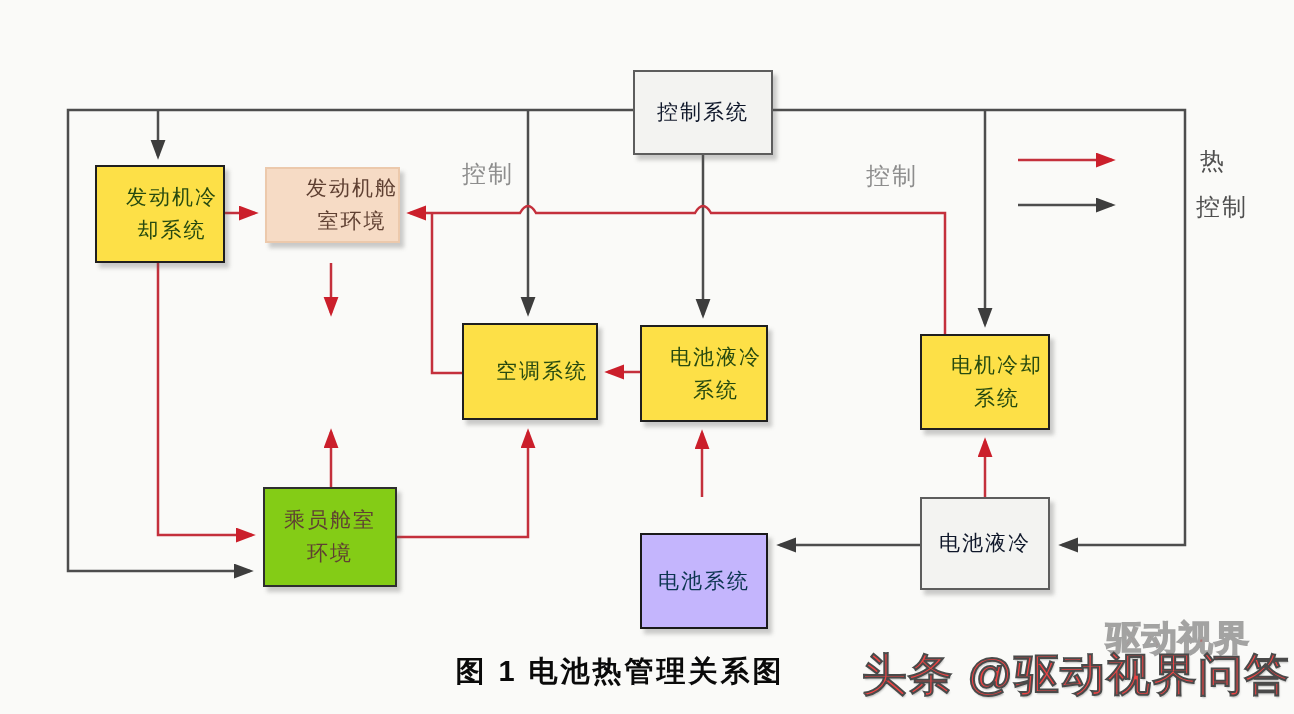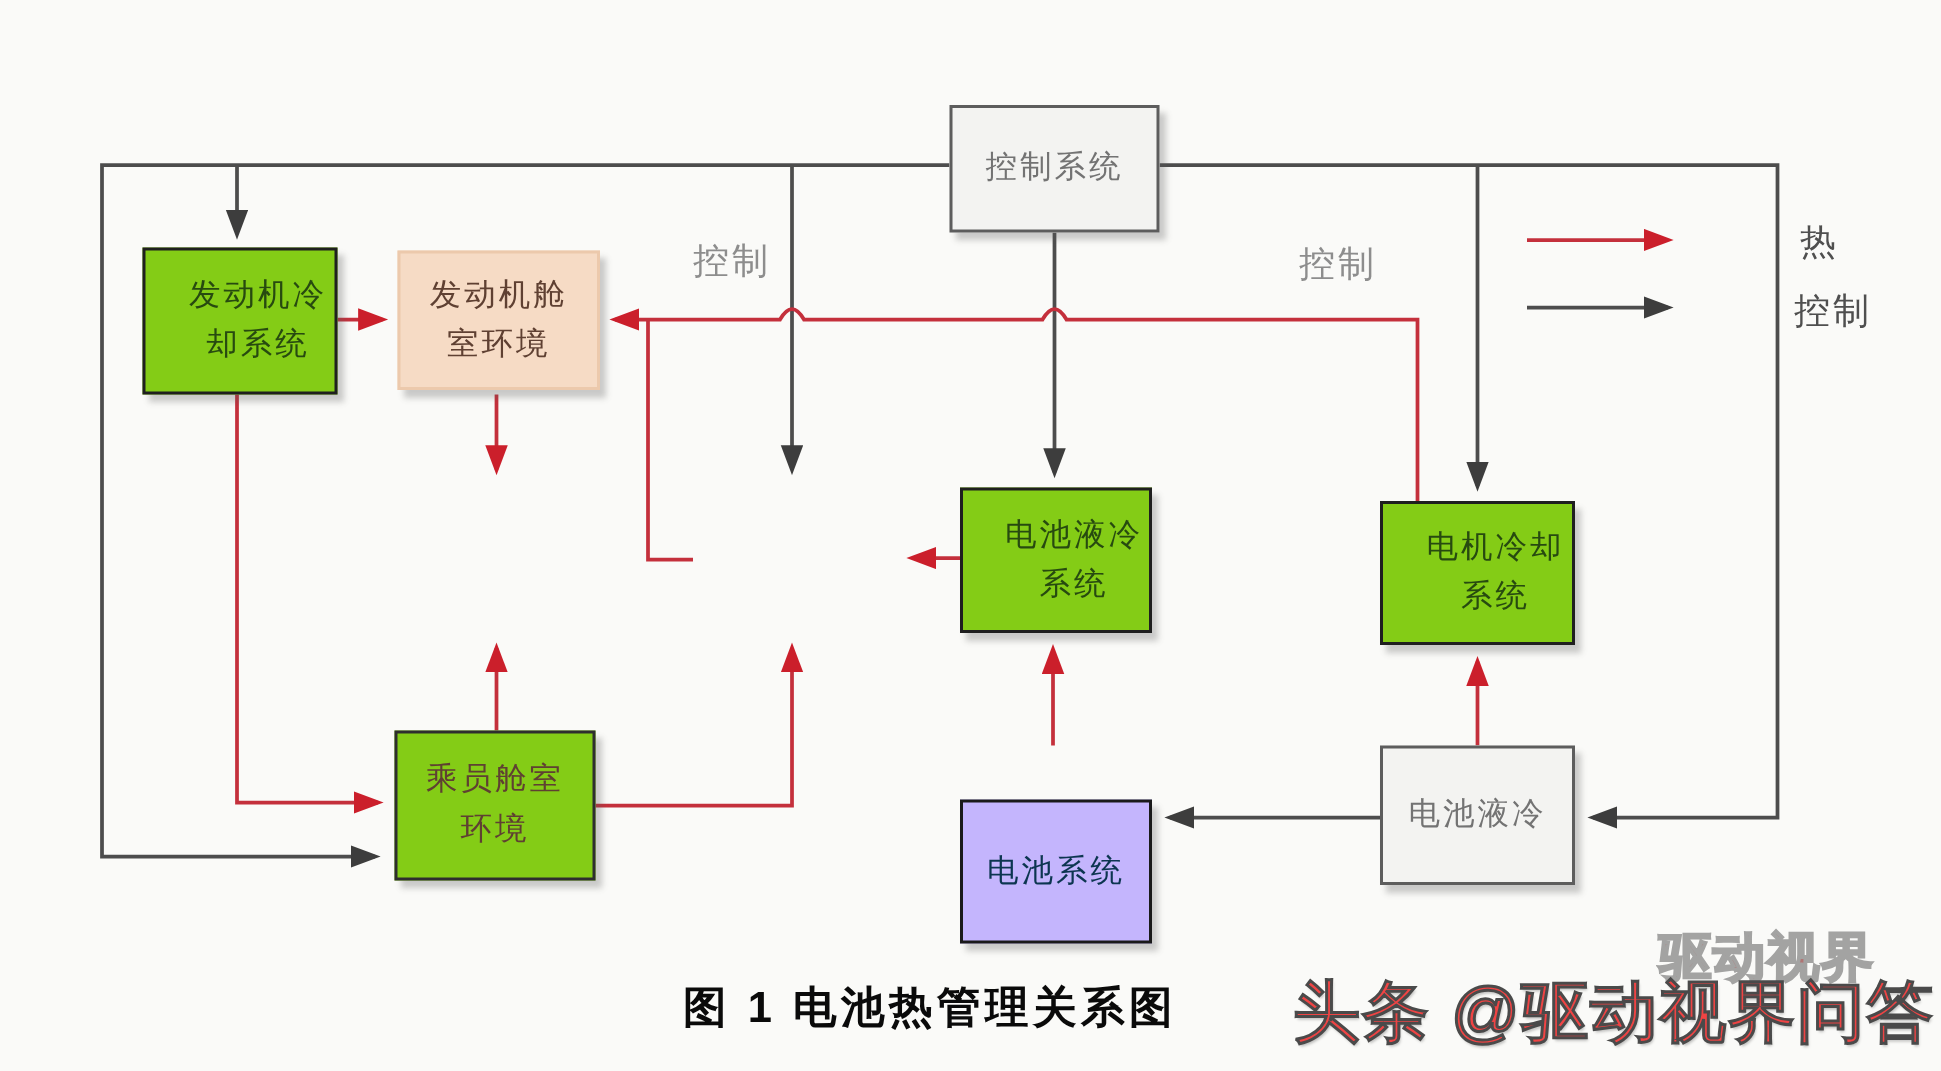--- a/index.html
+++ b/index.html
@@ -10,24 +10,24 @@
   }
   .wires{position:absolute;left:0;top:0;width:1294px;height:714px;}
   .box{
     position:absolute;display:flex;align-items:center;justify-content:center;
     text-align:center;box-sizing:border-box;
     border:2px solid #2a2a2a;
     box-shadow:4px 5px 4px rgba(90,90,90,0.30);
     font-size:21px;letter-spacing:2px;line-height:1.55;font-weight:500;
   }
   .box-label{white-space:pre-line;}
-  .box.green{background:#84cc16;border-color:#1f1f1f;color:#274a10;padding-left:24px;}
+  .box.green{background:#fde047;border-color:#1f1f1f;color:#274a10;padding-left:24px;}
   .box.peach{background:#84cc16;border-color:#2e2e2e;color:#5f4032;}
   .box.peach-light{background:#f6dbc5;border:2px solid #ecc9ac;color:#5f4032;}
-  .box.plain{background:#f3f3f1;border-color:#5d5d5d;color:#737373;}
+  .box.plain{background:#f3f3f1;border-color:#5d5d5d;color:#0f172a;}
   .box.blue{background:#c4b5fd;border-color:#1a1a1a;color:#0c3550;margin-top:36px;}
   .edge-label{
     position:absolute;color:#8d8d8d;font-size:24px;letter-spacing:2px;
   }
   .legend-label{
     position:absolute;color:#4f4f4f;font-size:24px;letter-spacing:2px;
   }
   .caption{
     position:absolute;left:380px;top:652px;width:480px;text-align:center;
     font-size:29px;font-weight:bold;color:#0a0a0a;letter-spacing:3px;
@@ -91,26 +91,29 @@
 
   <div class="box plain" style="left:633px;top:70px;width:140px;height:85px;">
     <span class="box-label">控制系统</span>
   </div>
 
   <div class="box green" style="left:95px;top:165px;width:130px;height:98px;">
     <span class="box-label">发动机冷
 却系统</span>
   </div>
 
-  <div class="box peach-light" style="left:265px;top:167px;width:135px;height:93px;">
+  <div class="box peach-light" style="left:265px;top:167px;width:135px;height:76px;justify-content:flex-end;">
     <span class="box-label">发动机舱
 室环境</span>
   </div>
 
 
+  <div class="box green" style="left:462px;top:323px;width:136px;height:97px;">
+    <span class="box-label">空调系统</span>
+  </div>
 
   <div class="box green" style="left:640px;top:325px;width:128px;height:97px;">
     <span class="box-label">电池液冷
 系统</span>
   </div>
 
   <div class="box green" style="left:920px;top:334px;width:130px;height:96px;">
     <span class="box-label">电机冷却
 系统</span>
   </div>

